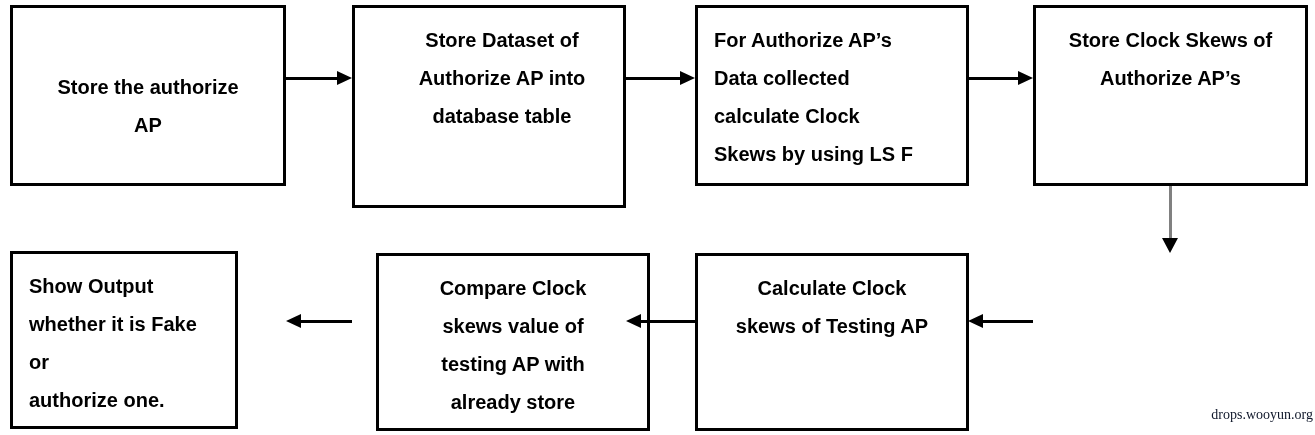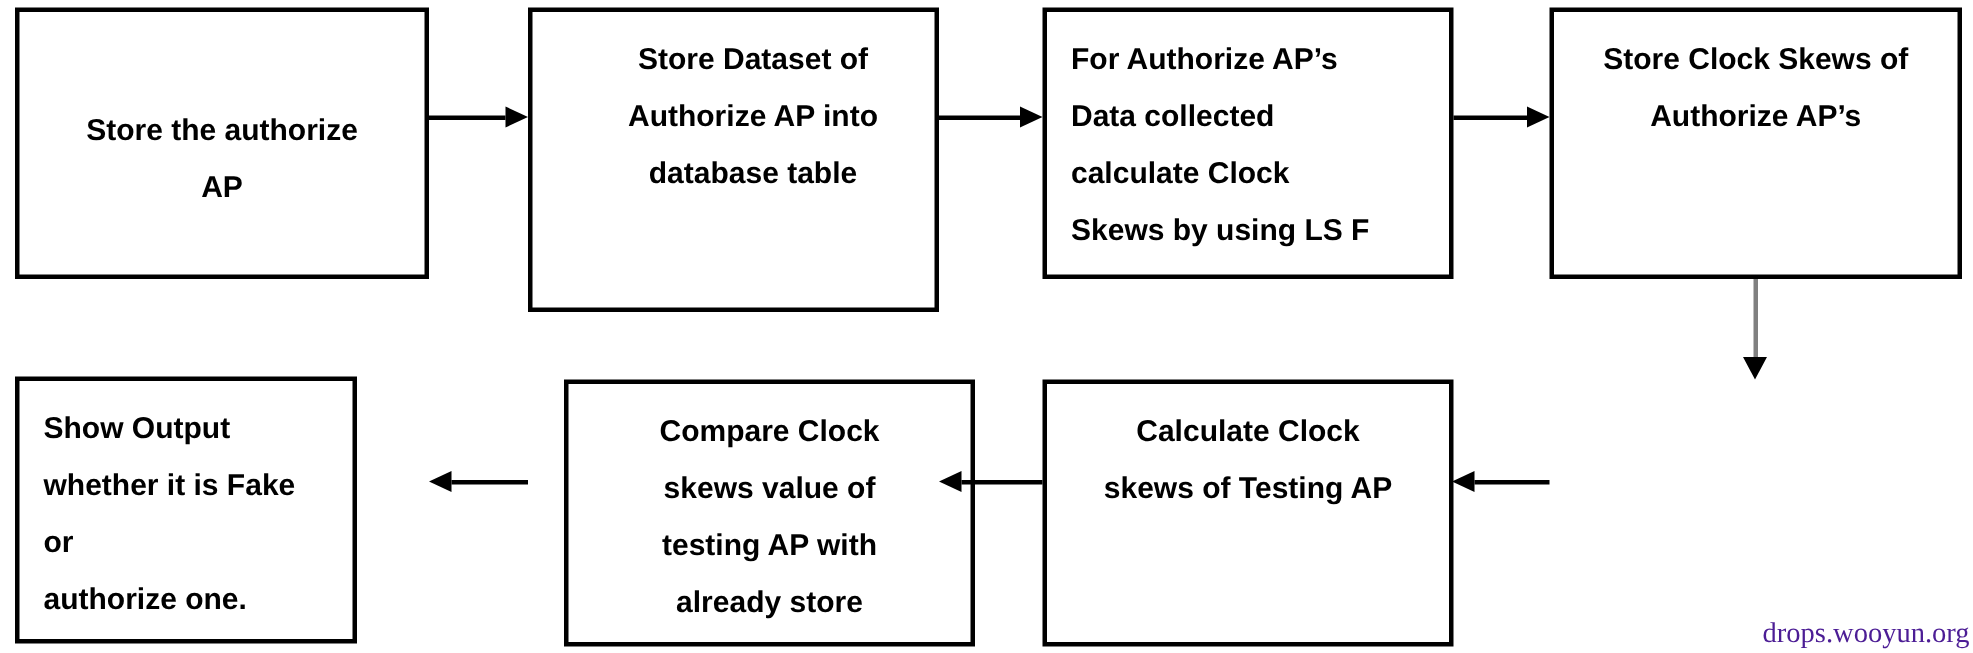--- a/index.html
+++ b/index.html
@@ -59,24 +59,24 @@
   #arrow-5-line { left: 983px; top: 320px; width: 50px; }
   #arrow-5-head { left: 968px; top: 314px; }
   #arrow-6-line { left: 641px; top: 320px; width: 54px; }
   #arrow-6-head { left: 626px; top: 314px; }
   #arrow-7-line { left: 301px; top: 320px; width: 51px; }
   #arrow-7-head { left: 286px; top: 314px; }
 
   .watermark {
     position: absolute;
     right: 2px;
-    bottom: 1px;
+    bottom: 12px;
     font-family: "Liberation Serif", serif;
-    font-size: 19px;
-    color: #4c1d95;
+    font-size: 14px;
+    color: #0f172a;
     z-index: 5;
   }
 </style>
 </head>
 <body>
 
 <div id="canvas">
 
   <div id="node-1" class="node align-center v-middle">
     <span class="label">Store the authorize

